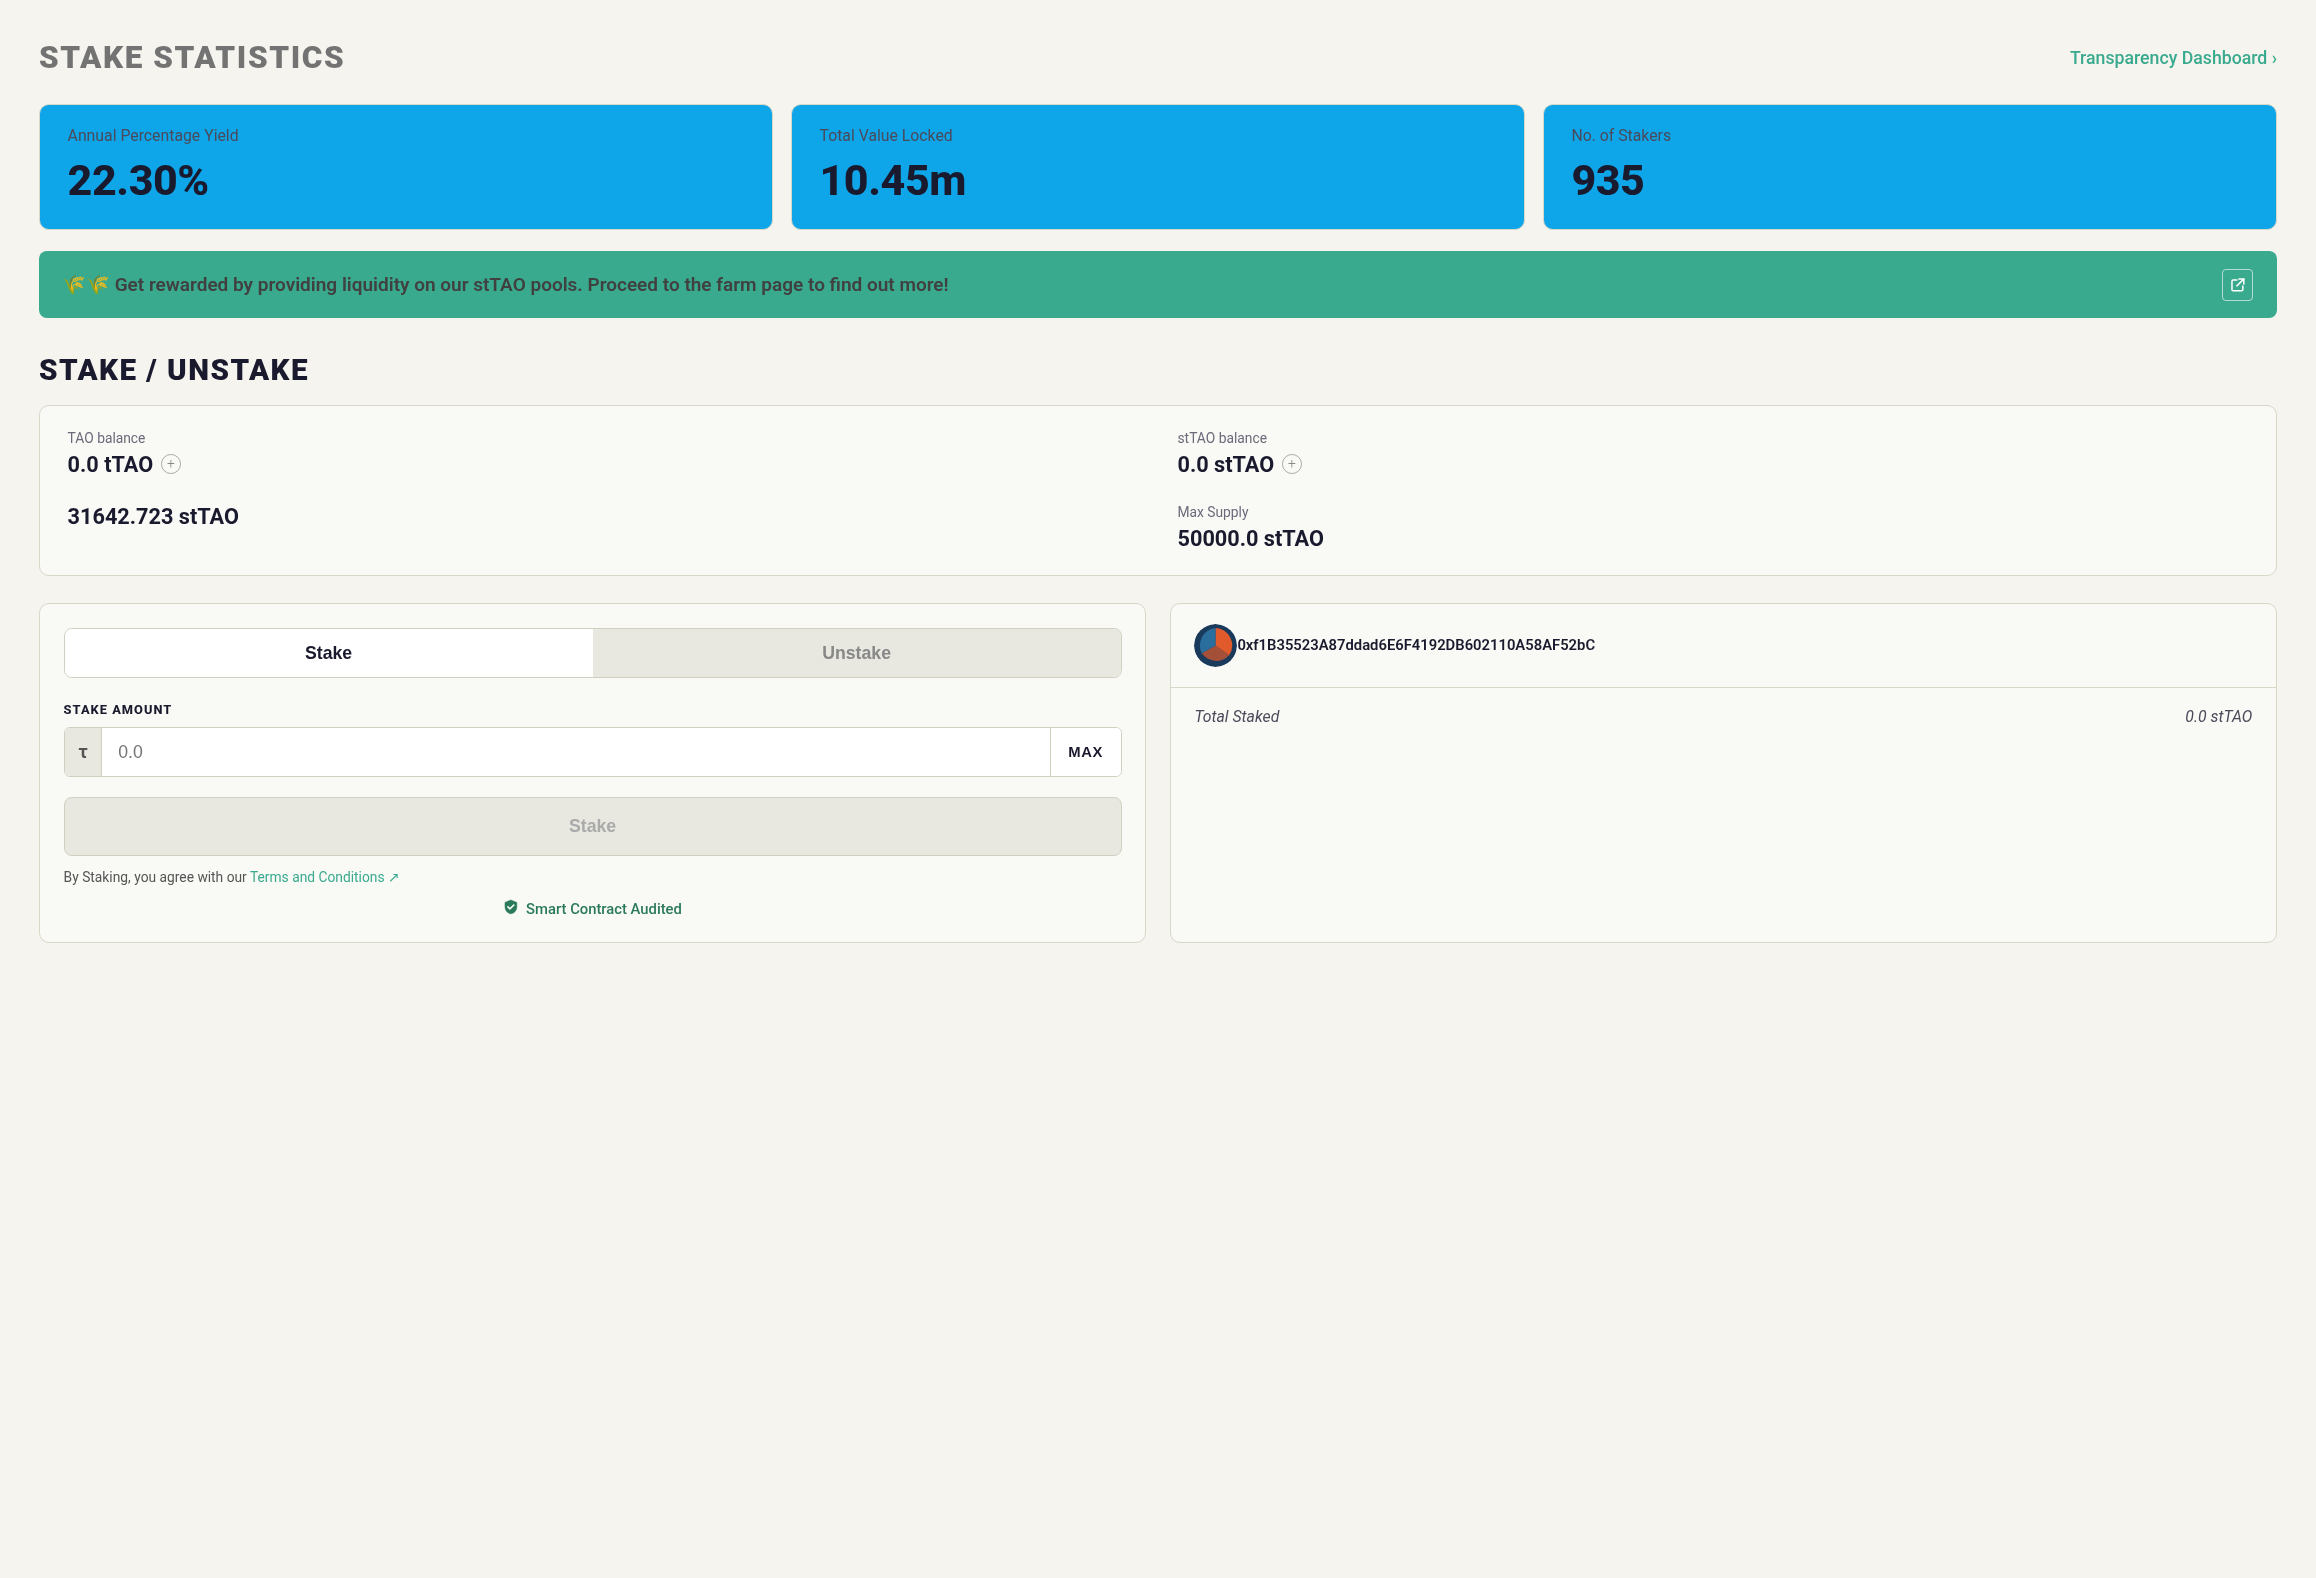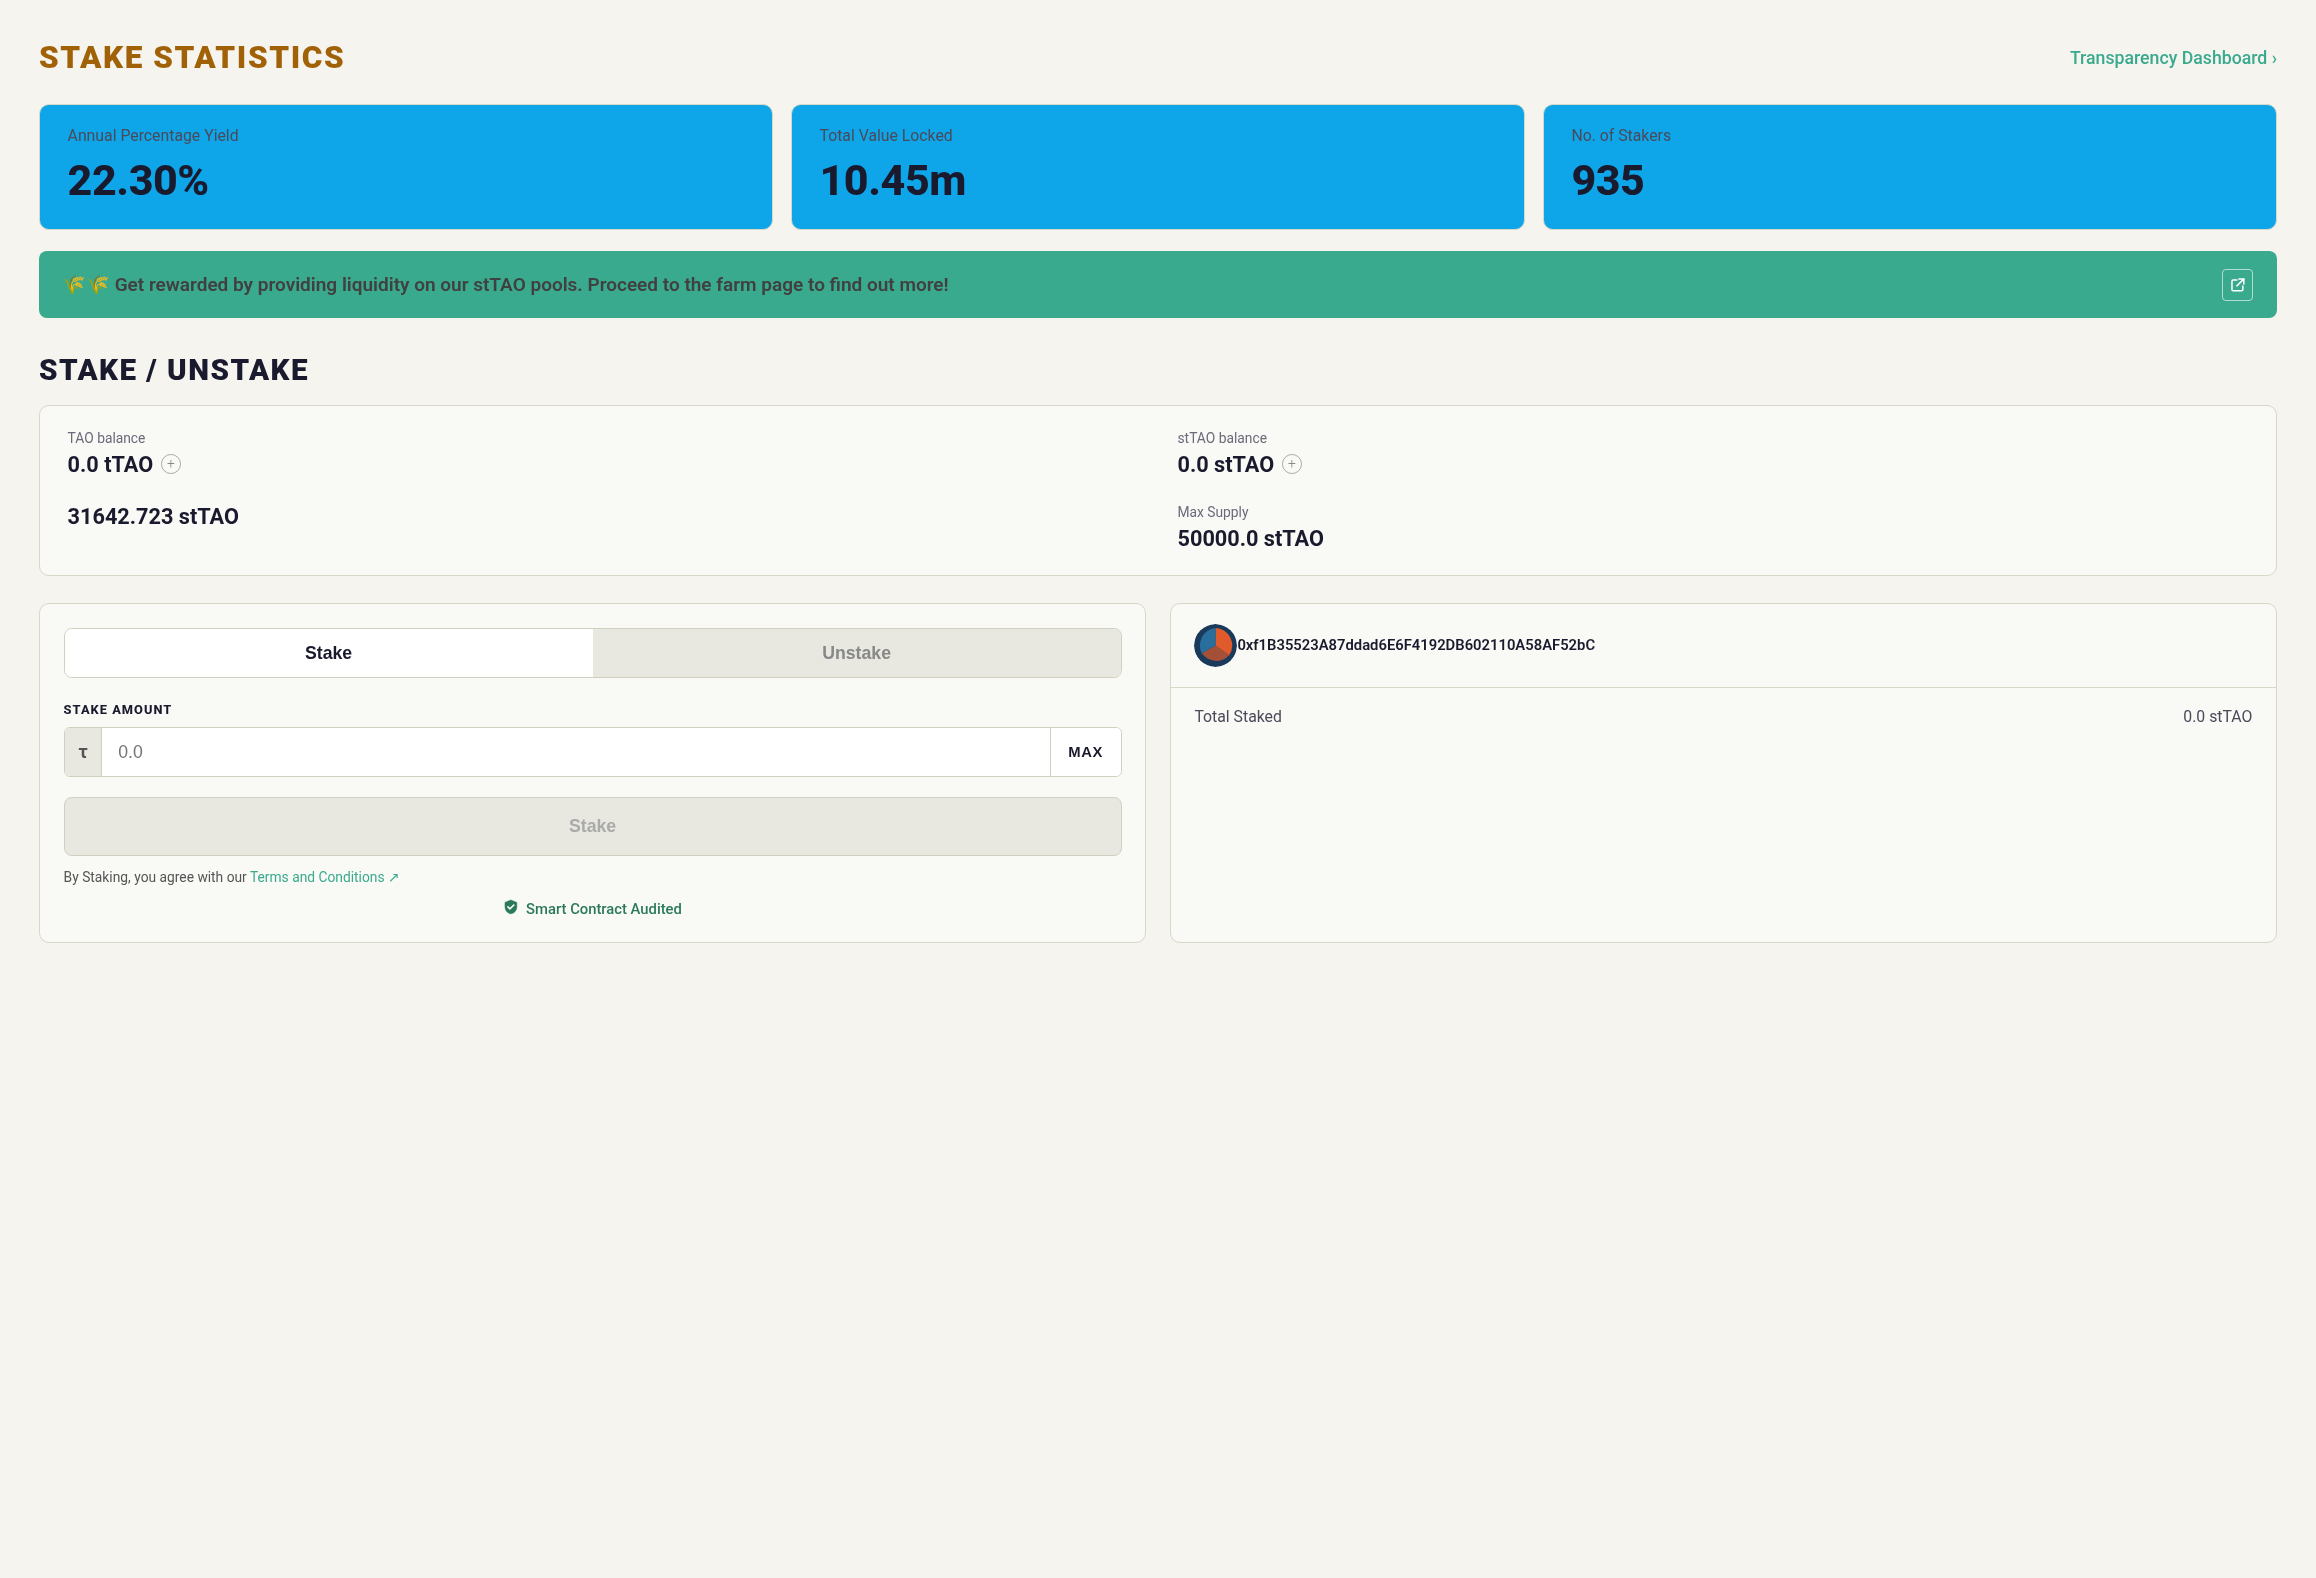--- a/index.html
+++ b/index.html
@@ -21,21 +21,21 @@
       justify-content: space-between;
       align-items: center;
       margin-bottom: 27.6px;
     }
 
     .page-title {
       font-size: 31.5px;
       font-weight: 900;
       letter-spacing: 0.05em;
       text-transform: uppercase;
-      color: #a16207;
+      color: #737373;
     }
 
     .transparency-link {
       color: #3aaa8e;
       text-decoration: none;
       font-size: 17.7px;
       font-weight: 500;
     }
 
     .stats-grid {
@@ -313,20 +313,21 @@
       font-weight: 600;
       color: #1a1a2e;
       word-break: break-all;
     }
 
     .wallet-staked-row {
       display: flex;
       justify-content: space-between;
       align-items: center;
       padding: 19.7px 23.6px;
+      font-style: italic;
     }
 
     .staked-label {
       font-size: 15.8px;
       color: #4a4a5a;
     }
 
     .staked-value {
       font-size: 15.8px;
       color: #4a4a5a;

